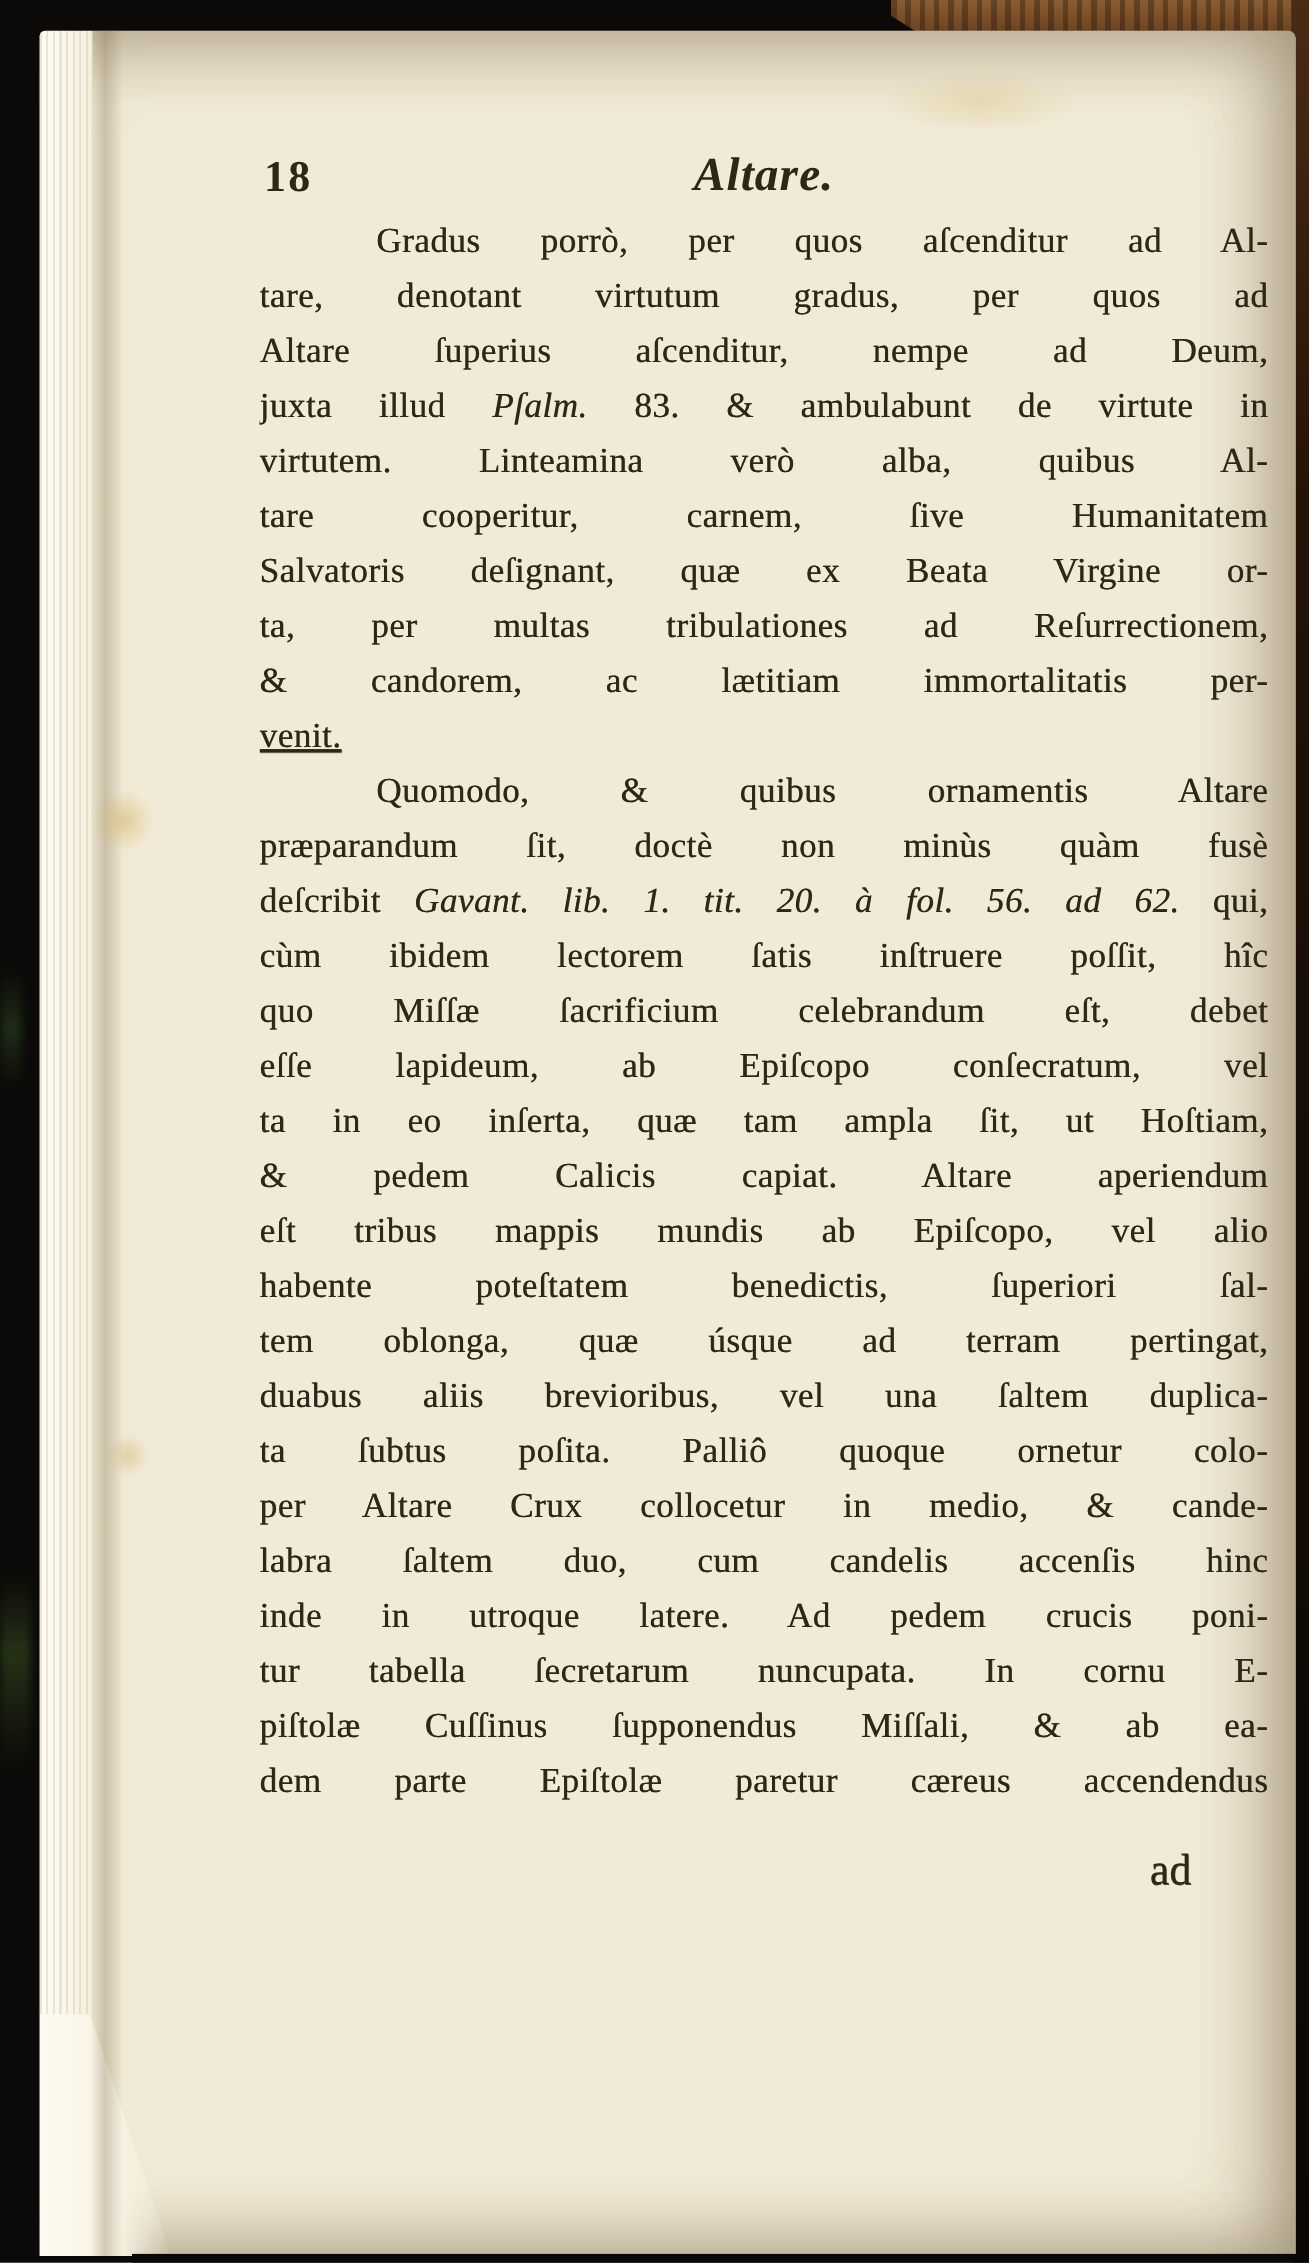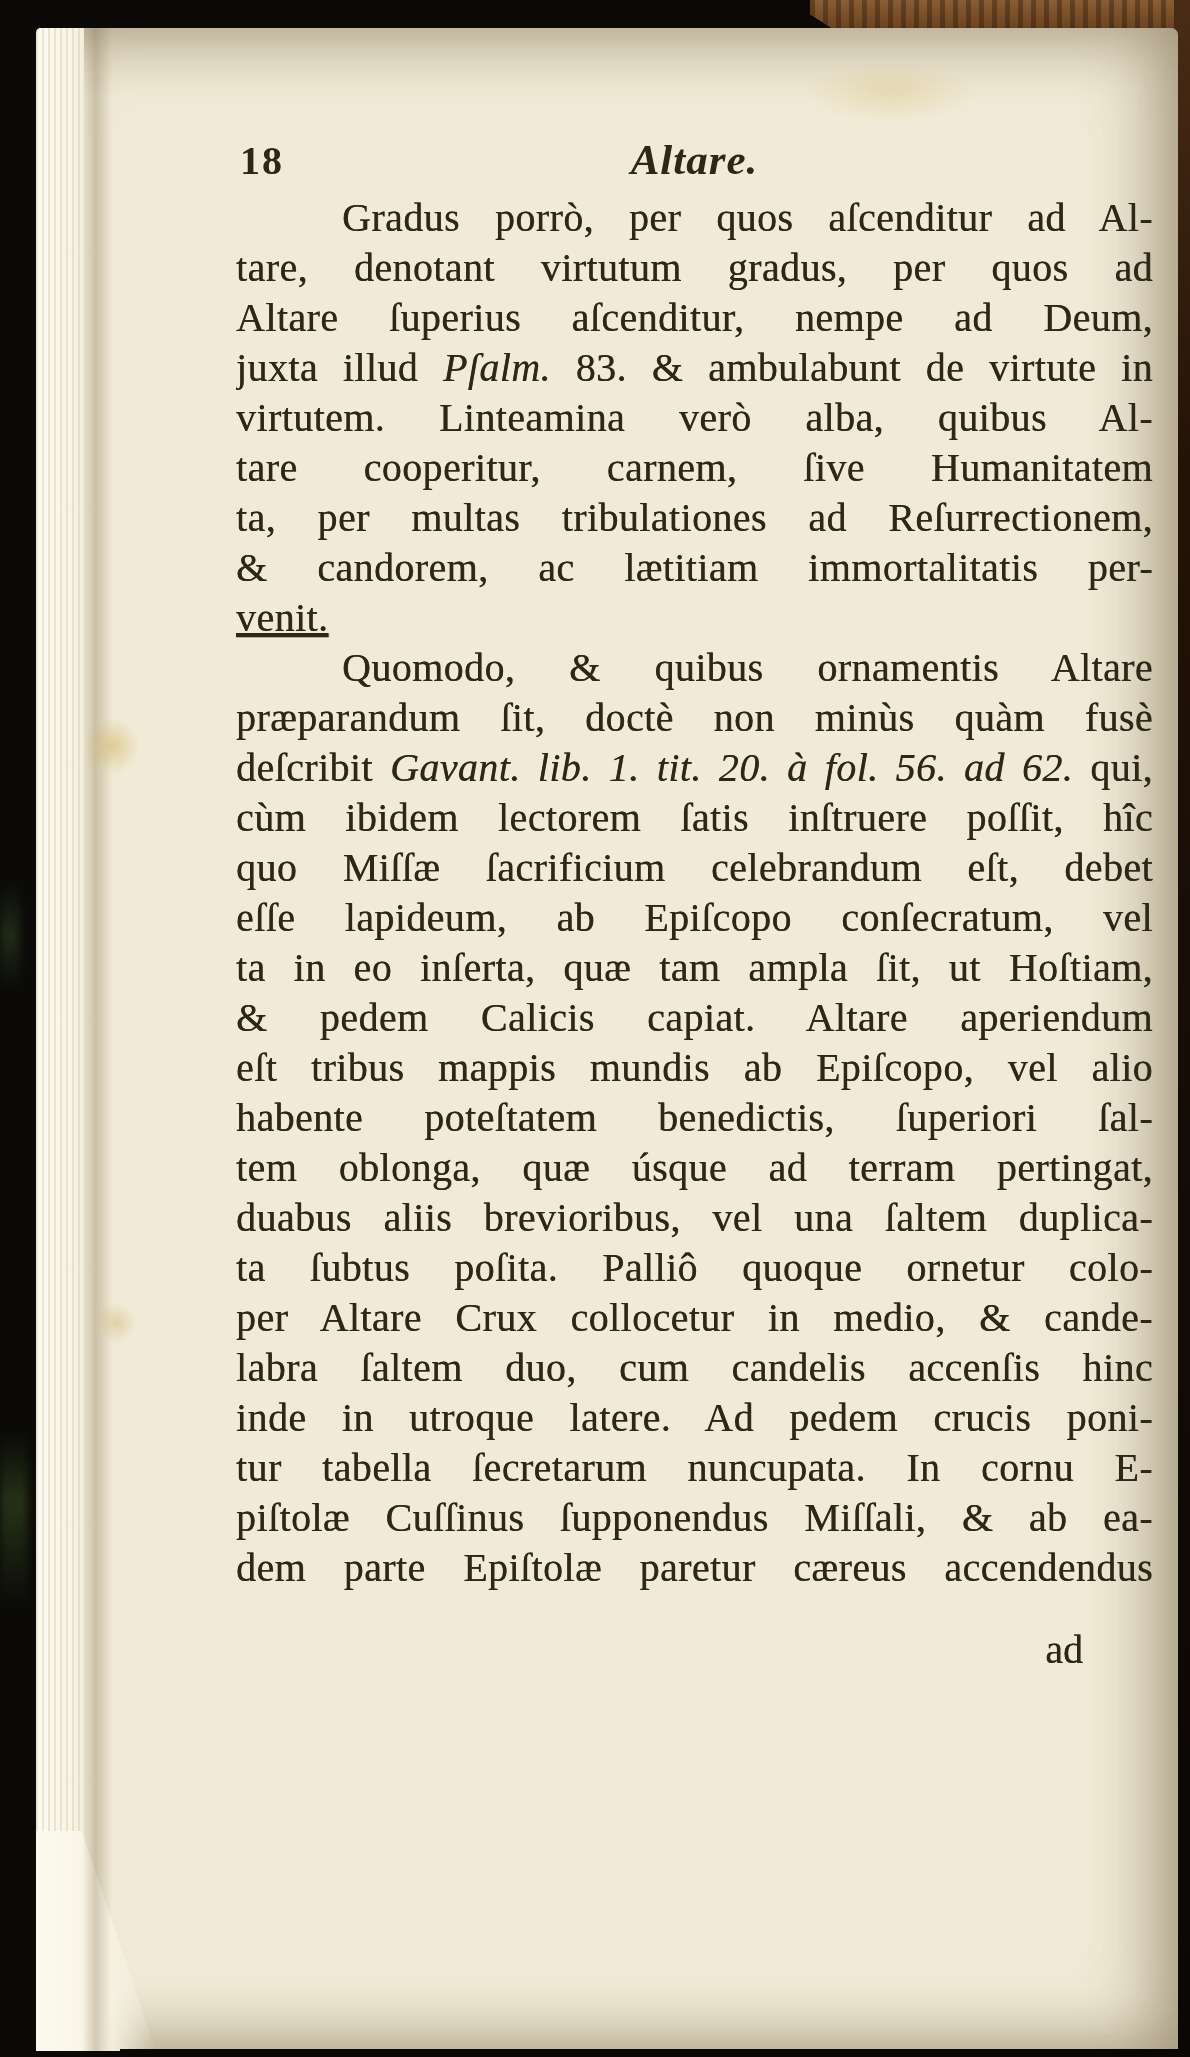--- a/index.html
+++ b/index.html
@@ -70,21 +70,21 @@
     position:absolute;left:4px;top:2px;
     font-size:40px;font-weight:bold;letter-spacing:2px;
   }
   .runtitle{
     position:absolute;left:0;right:0;top:0;text-align:center;
     font-style:italic;font-size:43px;font-weight:bold;letter-spacing:1px;
   }
   .lines{width:917px;overflow:hidden;}
   .line{
     height:50px;line-height:50px;
-    font-size:40px;letter-spacing:.4px;
+    font-size:32px;letter-spacing:.4px;
     white-space:nowrap;
     text-align:justify;text-align-last:justify;
     text-shadow:0.35px 0.35px 0.45px rgba(46,38,23,.85);
   }
   .line.indent{padding-left:106px;}
   .line.nojust{text-align:left;text-align-last:left;text-decoration:underline;}
   .line .it{font-style:italic;margin-top:34px;}
   .catchword{
     height:50px;line-height:50px;margin-top:32px;
     font-size:40px;text-align:right;padding-right:70px;
@@ -114,20 +114,21 @@
         <span class="pagenum">18</span>
         <span class="runtitle">Altare.</span>
       </div>
       <div class="lines">
           <div class="line indent"><span>Gradus porrò, per quos aſcenditur ad Al-</span></div>
           <div class="line"><span>tare, denotant virtutum gradus, per quos ad</span></div>
           <div class="line"><span>Altare ſuperius aſcenditur, nempe ad Deum,</span></div>
           <div class="line"><span>juxta illud </span><span class="it">Pſalm.</span><span> 83. &amp; ambulabunt de virtute in</span></div>
           <div class="line"><span>virtutem. Linteamina verò alba, quibus Al-</span></div>
           <div class="line"><span>tare cooperitur, carnem, ſive Humanitatem</span></div>
+          <div class="line"><span>Salvatoris deſignant, quæ ex Beata Virgine or-</span></div>
           <div class="line"><span>ta, per multas tribulationes ad Reſurrectionem,</span></div>
           <div class="line"><span>&amp; candorem, ac lætitiam immortalitatis per-</span></div>
           <div class="line nojust"><span>venit.</span></div>
           <div class="line indent"><span>Quomodo, &amp; quibus ornamentis Altare</span></div>
           <div class="line"><span>præparandum ſit, doctè non minùs quàm fusè</span></div>
           <div class="line"><span>deſcribit </span><span class="it">Gavant. lib. 1. tit. 20. à fol. 56. ad 62.</span><span> qui,</span></div>
           <div class="line"><span>cùm ibidem lectorem ſatis inſtruere poſſit, hîc</span></div>
           <div class="line"><span>quo Miſſæ ſacrificium celebrandum eſt, debet</span></div>
           <div class="line"><span>eſſe lapideum, ab Epiſcopo conſecratum, vel</span></div>
           <div class="line"><span>ta in eo inſerta, quæ tam ampla ſit, ut Hoſtiam,</span></div>

